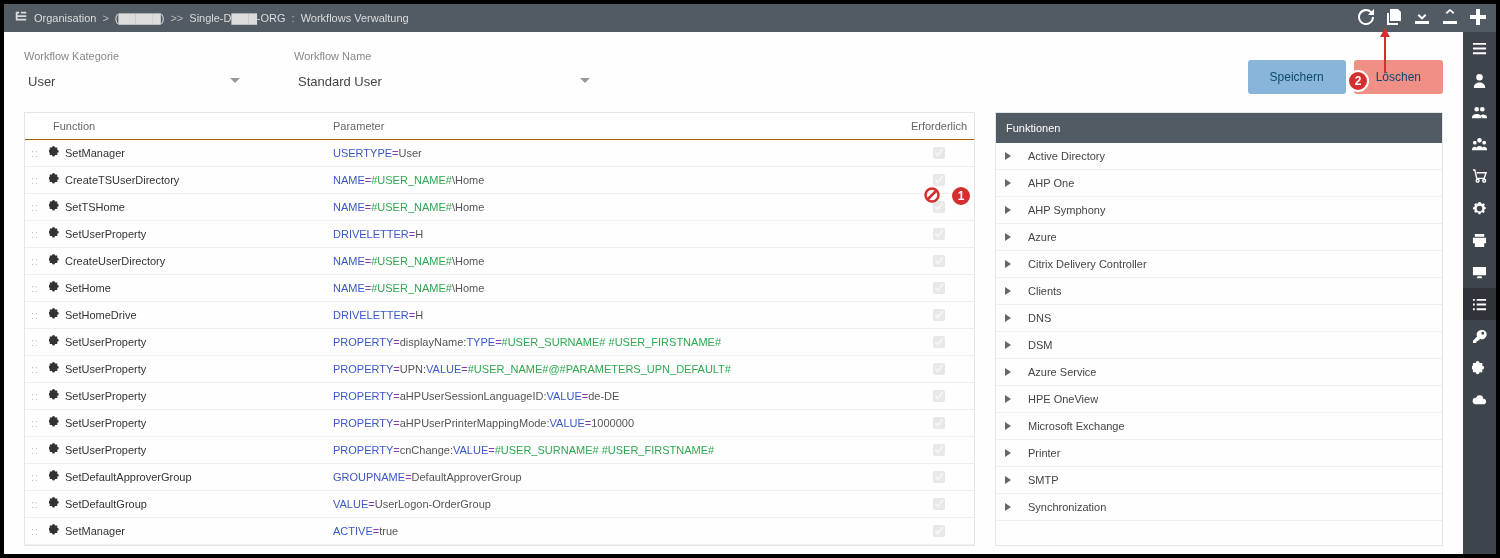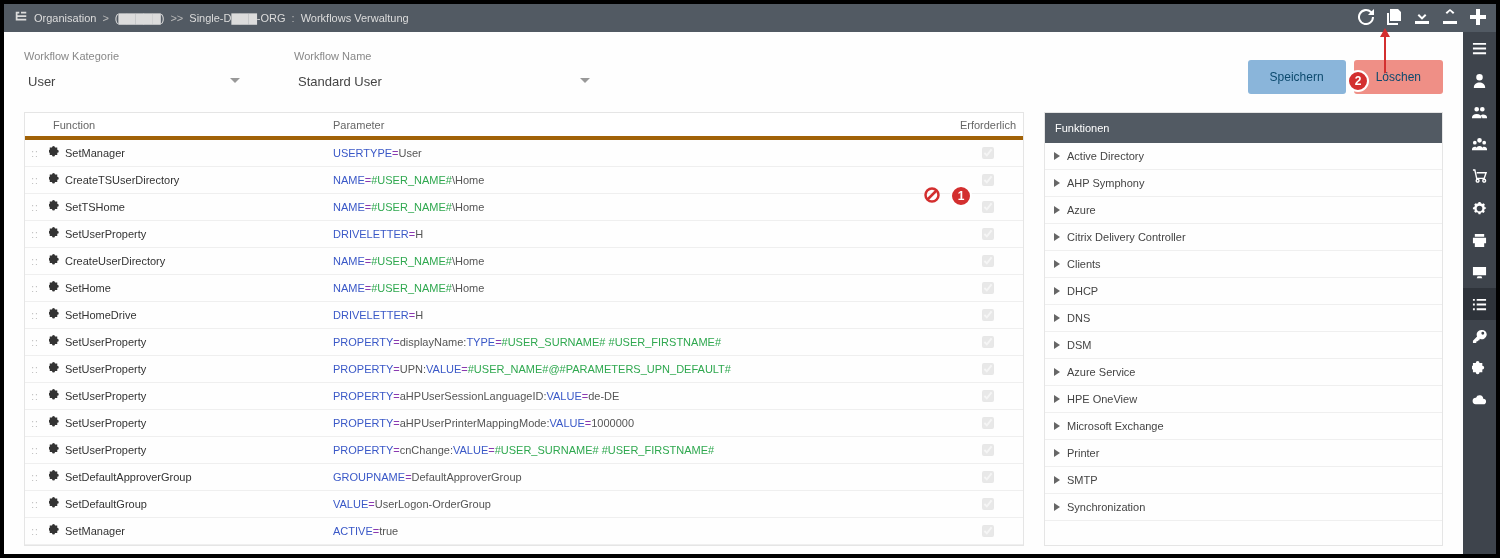--- a/index.html
+++ b/index.html
@@ -23,38 +23,38 @@
   .fselect2 { width: 300px; }
   .chev svg { width: 10px; height: 10px; fill: #999; }
   .btnrow { margin-left: auto; display: flex; gap: 8px; }
   .btn { height: 34px; padding: 0 22px; border-radius: 3px; font-size: 12px; color: #0c4a6e; display: flex; align-items: center; cursor: pointer; }
   .btn-save { background: #8ab5da; }
   .btn-del  { background: #ef8f86; }
 
   
   .cols { display: flex; gap: 20px; margin-top: 18px; height: calc(100% - 70px); }
   .grid { flex: 1; border: 1px solid #e5e5e5; display: flex; flex-direction: column; overflow: hidden; }
-  .ghead { display: flex; height: 34px; background: #fff; border-bottom: 4px solid #a16207; font-size: 11px; color: #666; }
+  .ghead { display: flex; height: 34px; background: #fff; border-bottom: 1px solid #a16207; font-size: 11px; color: #666; }
   .gh-drag { width: 20px; }
   .gh-func { width: 280px; padding-left: 8px; display: flex; align-items: center; }
   .gh-param { flex: 1; padding-left: 8px; display: flex; align-items: center; }
   .gh-req { width: 70px; display: flex; align-items: center; justify-content: center; text-align: right; }
   .grow { display: flex; height: 27px; border-bottom: 1px solid #efefef; align-items: center; font-size: 11px; }
   .gc-drag { width: 20px; display:flex; align-items:center; justify-content:center; color:#bbb; font-size:10px; letter-spacing:1px; cursor:grab;}
   .gc-func { width: 280px; display:flex; align-items:center; gap:4px; padding-left:4px; color:#333;}
   .gc-func .puzzle svg{width:12px;height:12px;fill:#333;}
   .gc-param { flex:1; padding-left:8px; white-space:nowrap; overflow:hidden; text-overflow:ellipsis;}
   .gc-req { width:70px; display:flex; align-items:center; justify-content:center;}
   .gc-req input[type=checkbox]{ accent-color:#bbb; width:12px;height:12px; opacity:.5;}
   .kblue{color:#3a58c7;} .kviolet{color:#8a3ab0;} .kgreen{color:#2fa84f;}
 
   
-  .funcs { width: 399px; border: 1px solid #e5e5e5; display:flex; flex-direction:column; overflow:hidden;}
+  .funcs { width: 448px; border: 1px solid #e5e5e5; display:flex; flex-direction:column; overflow:hidden;}
   .funcs-head { height: 30px; background:#525a63; color:#fff; font-size:11px; display:flex; align-items:center; padding-left:10px;}
-  .fitem { height:27px; border-bottom:1px solid #efefef; display:flex; align-items:center; gap:6px; padding-left:8px; font-size:11px; color:#444; cursor:pointer;}
+  .fitem { height:27px; border-bottom:1px solid #efefef; display:flex; align-items:center; gap:16px; padding-left:8px; font-size:11px; color:#444; cursor:pointer;}
   .fitem .car svg{width:8px;height:8px;fill:#666;}
 
   
   .rail { position:absolute; top:28px; right:0; width:33px; bottom:0; background:#3e444c; display:flex; flex-direction:column;}
   .ritem { height:32px; display:flex; align-items:center; justify-content:center; cursor:pointer;}
   .ritem svg{width:15px;height:15px;fill:#fff;}
   .ritem.active{background:#2e333a;}
 
   
   .anno { position:absolute; pointer-events:none; }
@@ -344,45 +344,45 @@
             <div class="fitem">
               <span class="car"><svg viewBox="0 0 8 8">
                   <path d="M1 0l6 4-6 4z"></path>
                 </svg></span>
               <span>Active Directory</span>
             </div>
             <div class="fitem">
               <span class="car"><svg viewBox="0 0 8 8">
                   <path d="M1 0l6 4-6 4z"></path>
                 </svg></span>
+              <span>AHP One</span>
+            </div>
+            <div class="fitem">
+              <span class="car"><svg viewBox="0 0 8 8">
+                  <path d="M1 0l6 4-6 4z"></path>
+                </svg></span>
               <span>AHP Symphony</span>
             </div>
             <div class="fitem">
               <span class="car"><svg viewBox="0 0 8 8">
                   <path d="M1 0l6 4-6 4z"></path>
                 </svg></span>
               <span>Azure</span>
             </div>
             <div class="fitem">
               <span class="car"><svg viewBox="0 0 8 8">
                   <path d="M1 0l6 4-6 4z"></path>
                 </svg></span>
               <span>Citrix Delivery Controller</span>
             </div>
             <div class="fitem">
               <span class="car"><svg viewBox="0 0 8 8">
                   <path d="M1 0l6 4-6 4z"></path>
                 </svg></span>
               <span>Clients</span>
-            </div>
-            <div class="fitem">
-              <span class="car"><svg viewBox="0 0 8 8">
-                  <path d="M1 0l6 4-6 4z"></path>
-                </svg></span>
-              <span>DHCP</span>
             </div>
             <div class="fitem">
               <span class="car"><svg viewBox="0 0 8 8">
                   <path d="M1 0l6 4-6 4z"></path>
                 </svg></span>
               <span>DNS</span>
             </div>
             <div class="fitem">
               <span class="car"><svg viewBox="0 0 8 8">
                   <path d="M1 0l6 4-6 4z"></path>

